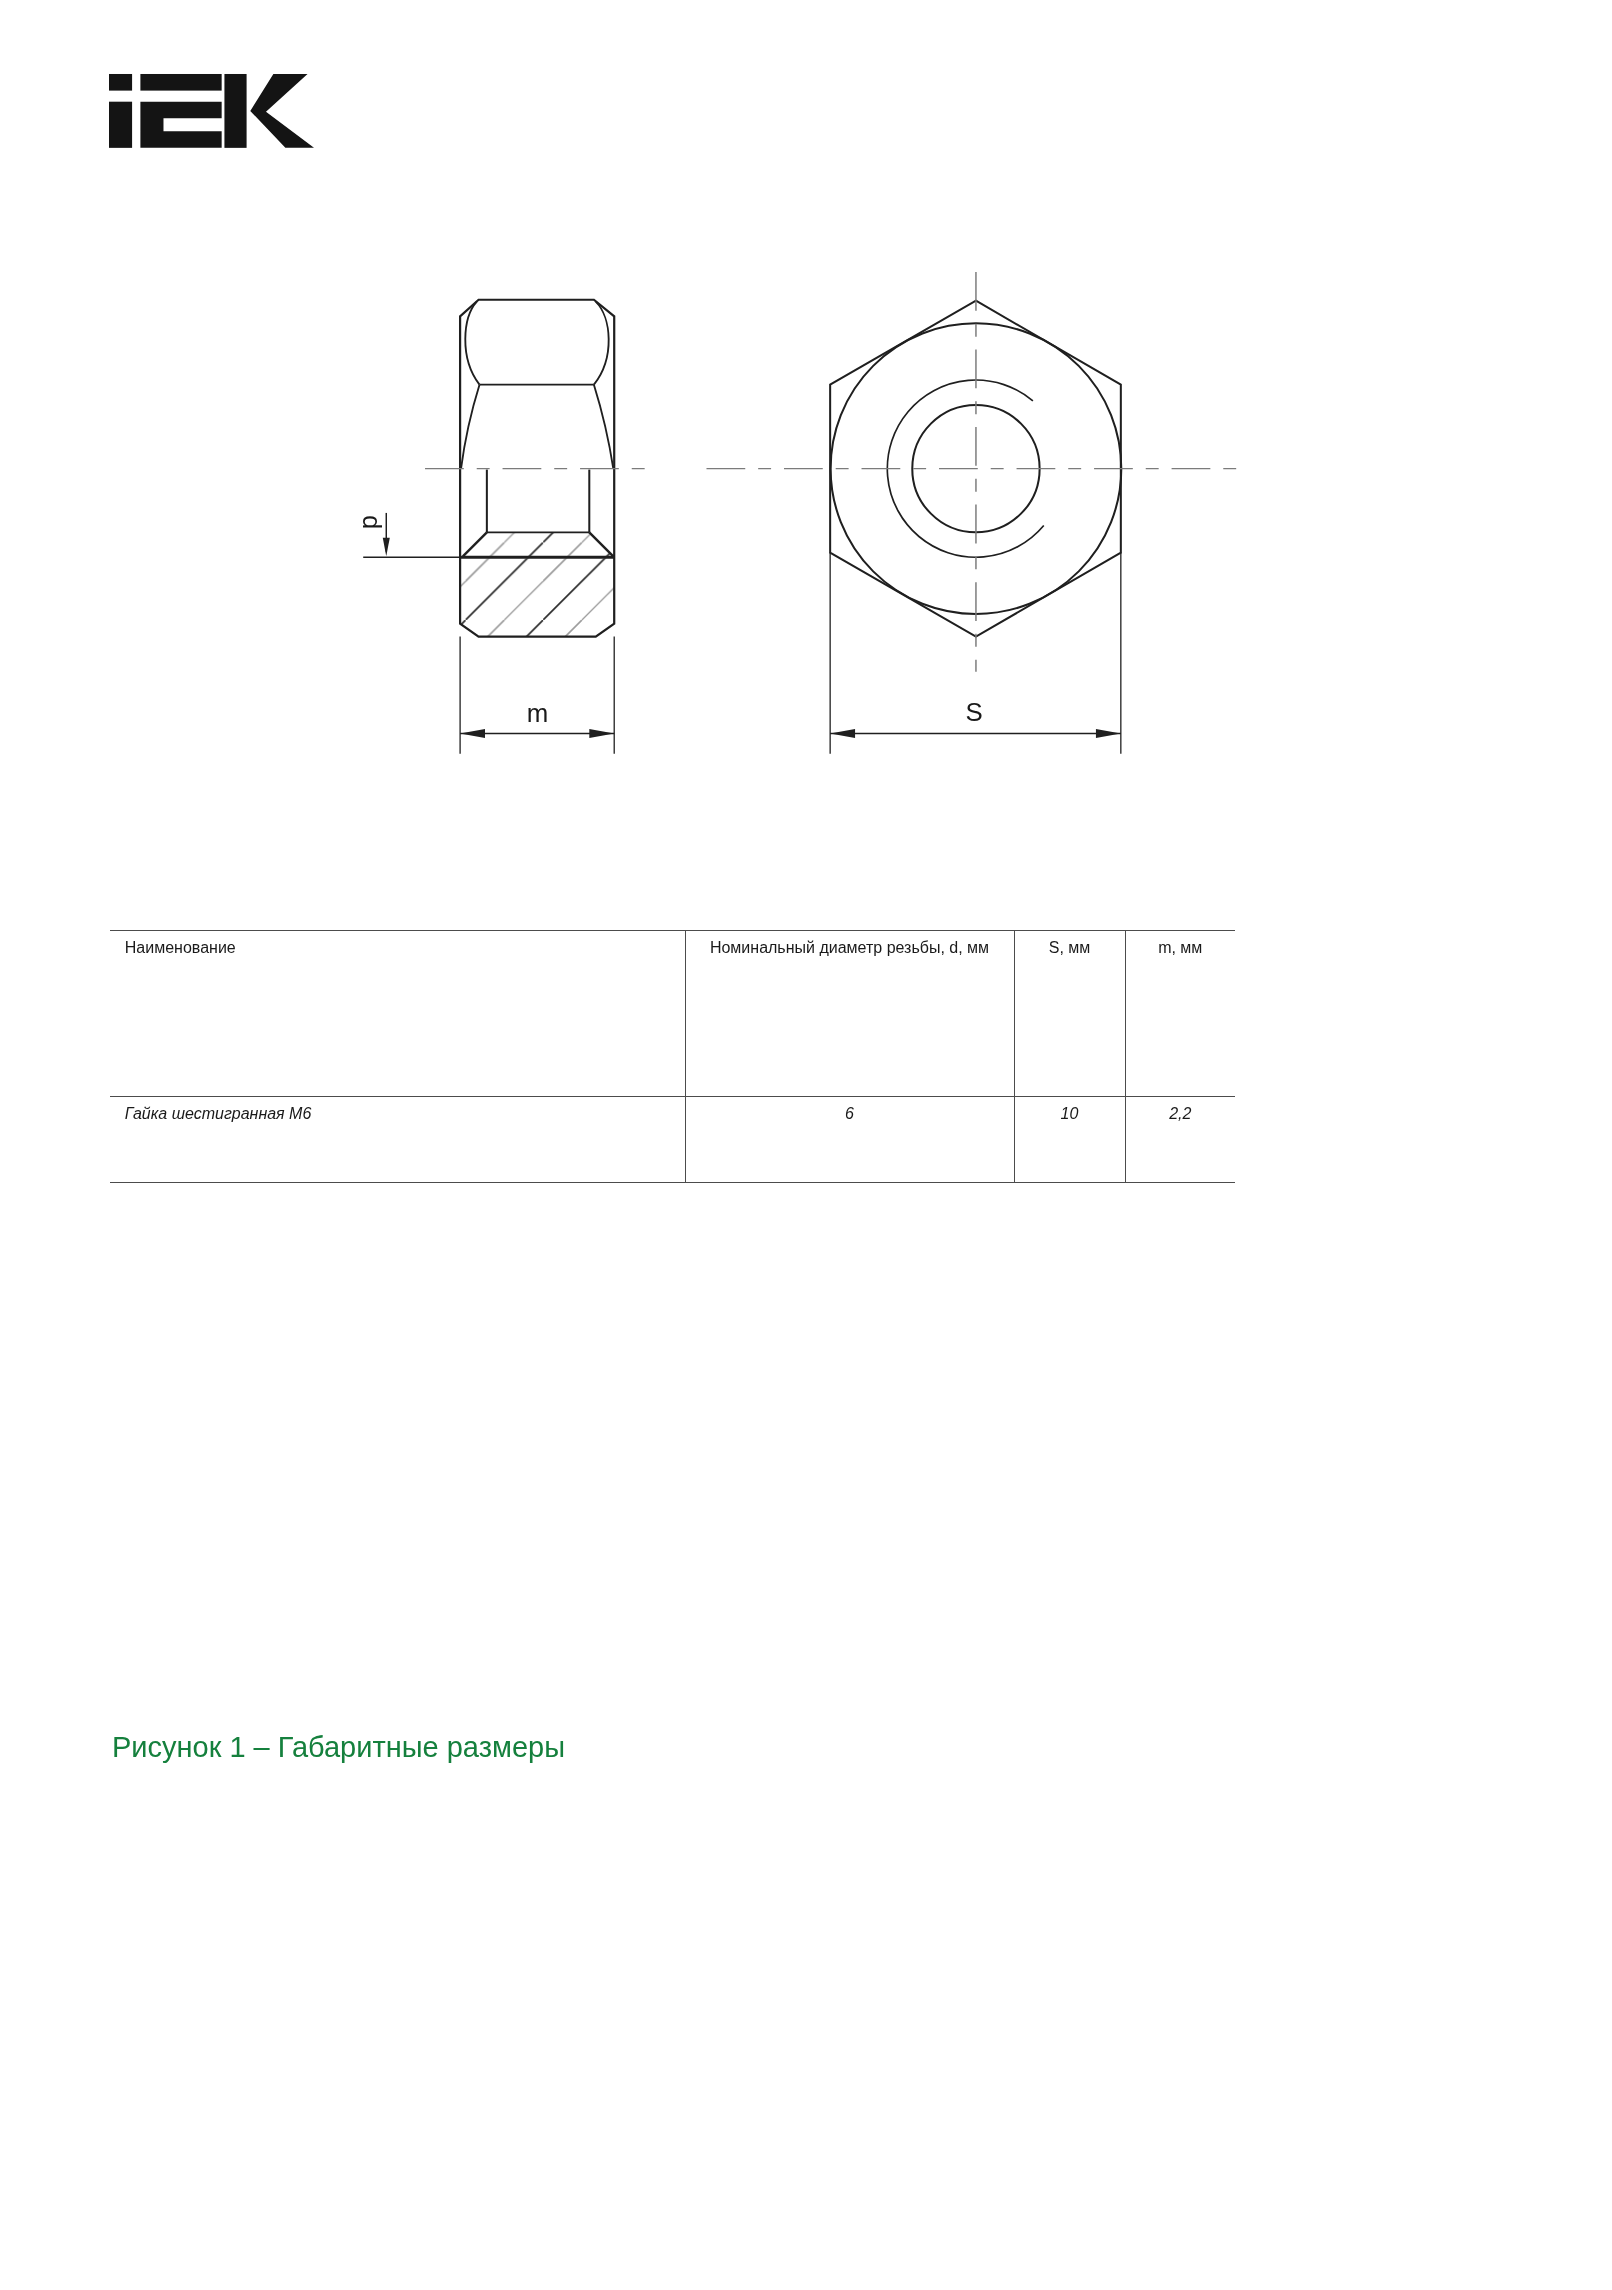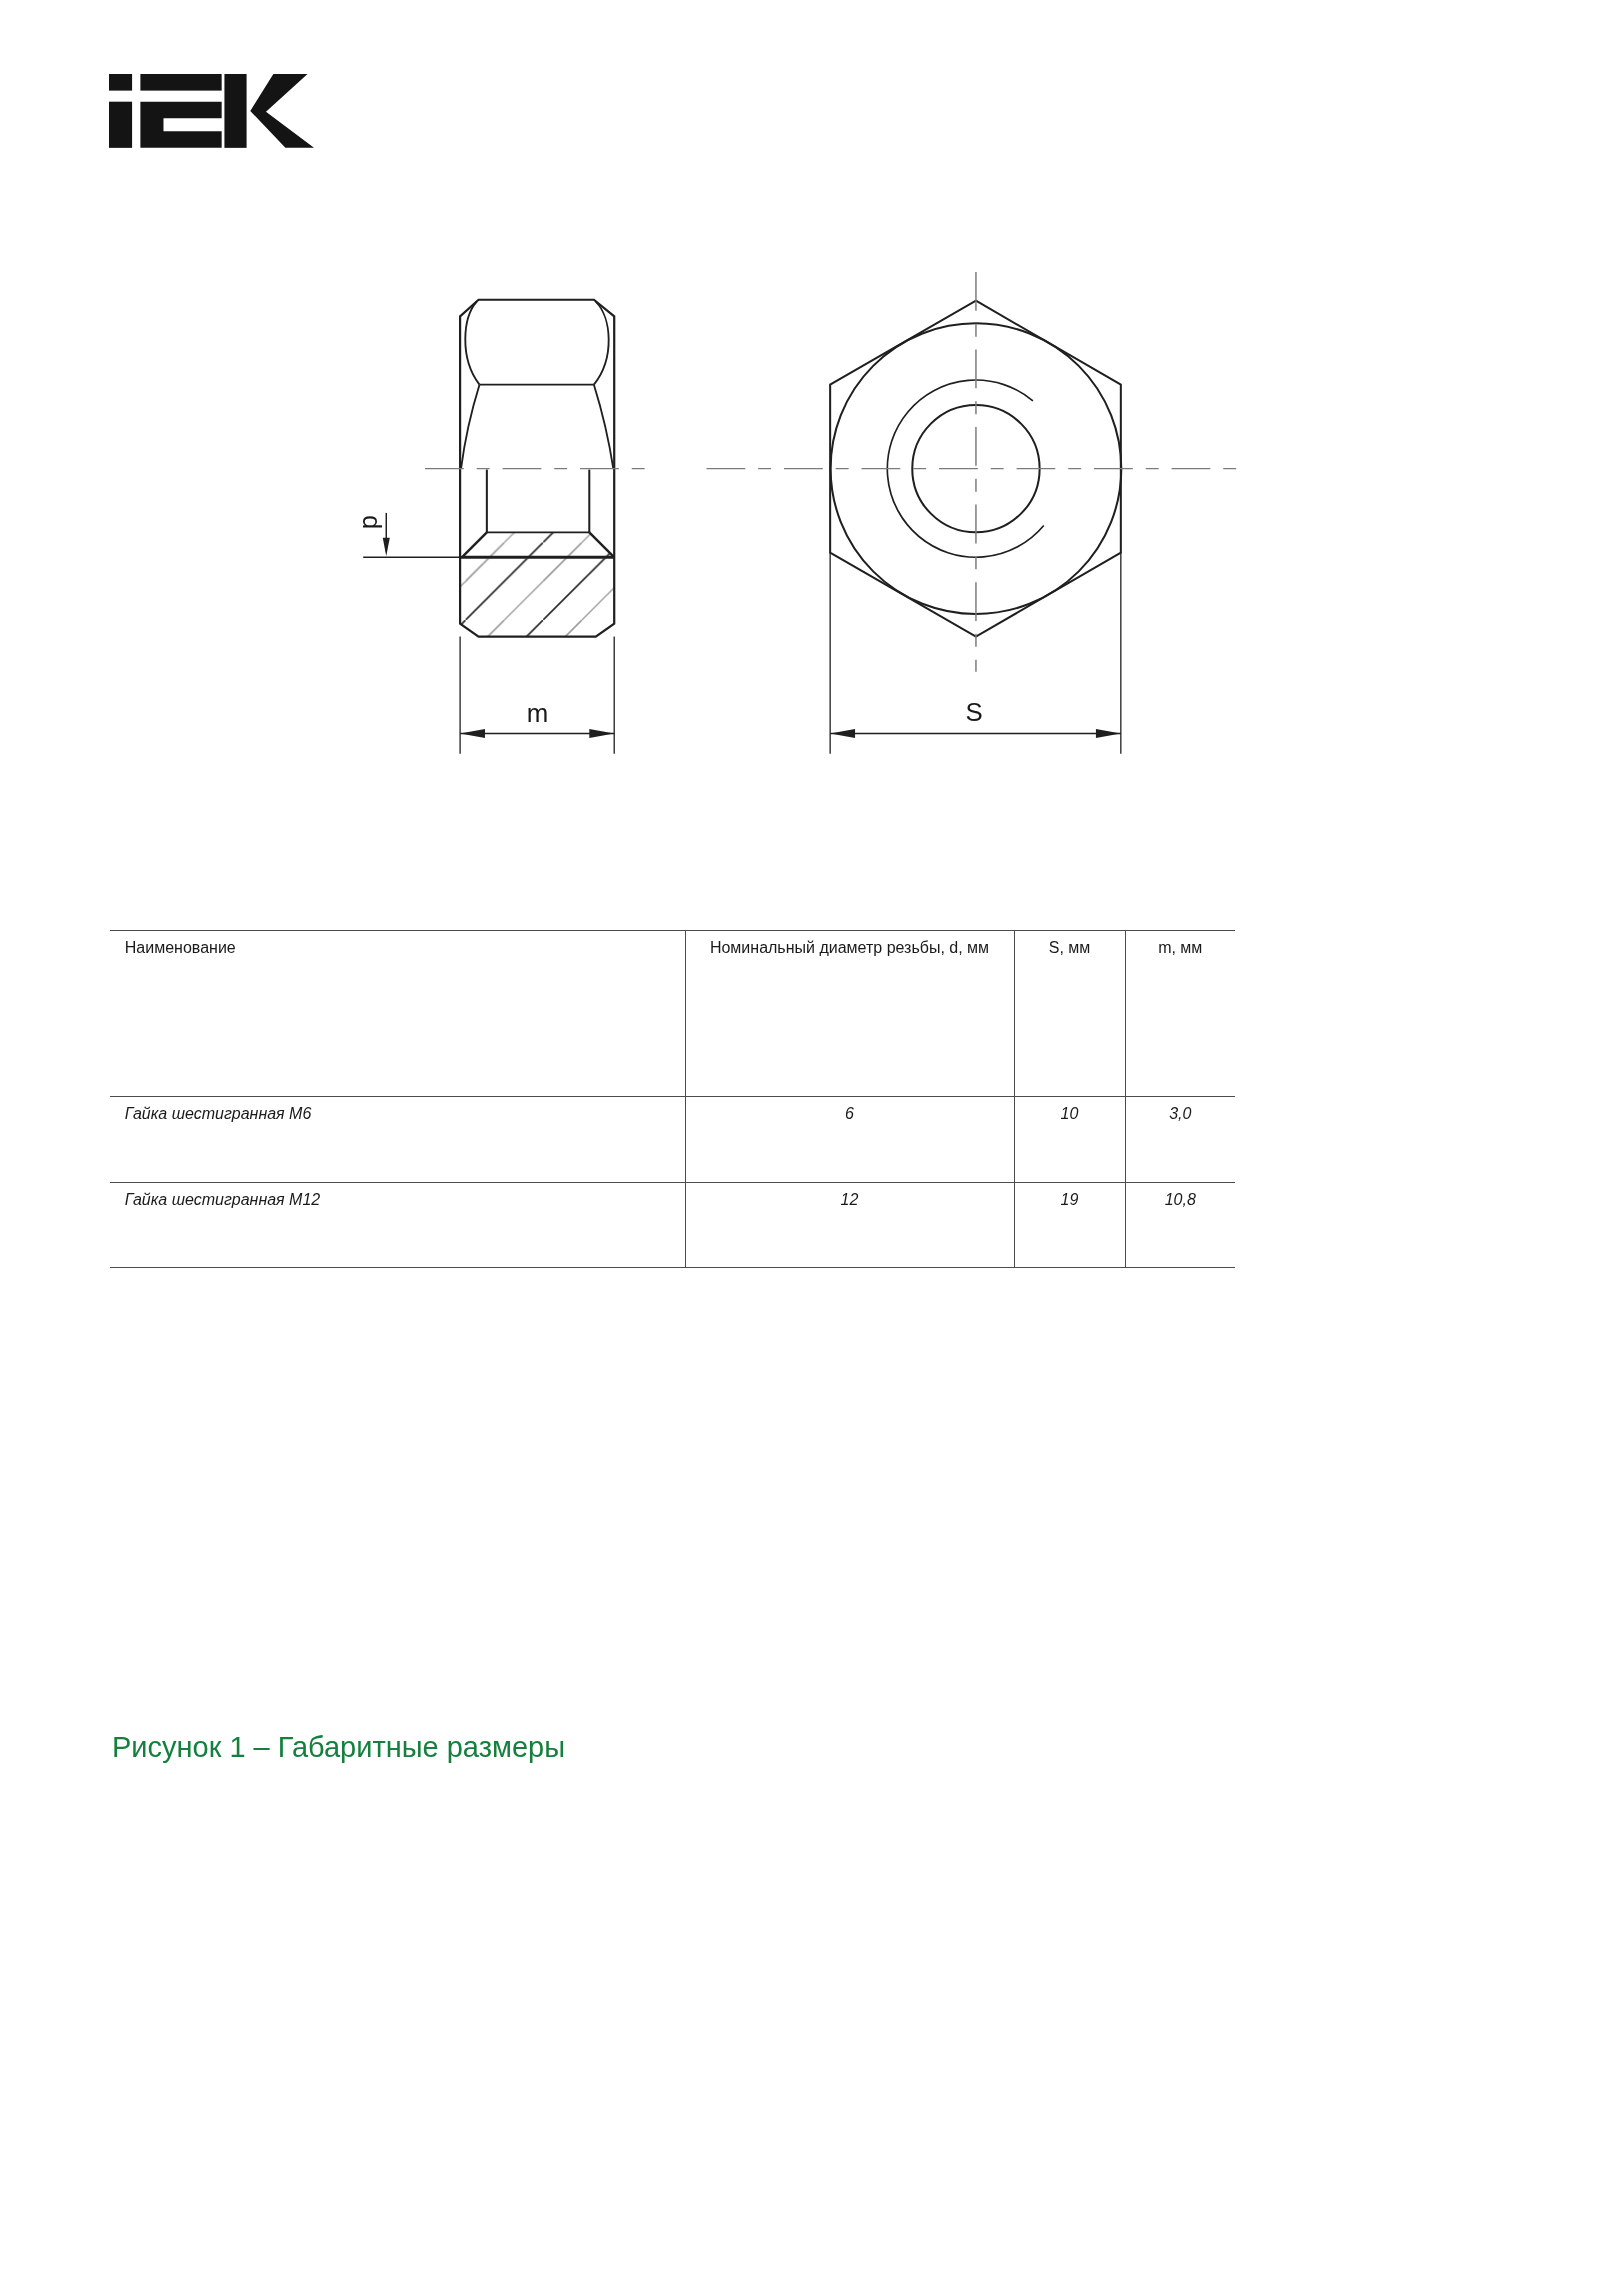--- a/index.html
+++ b/index.html
@@ -131,27 +131,21 @@
         <th>Номинальный диаметр резьбы, d, мм</th>
         <th>S, мм</th>
         <th>m, мм</th>
       </tr>
     </thead>
     <tbody>
       <tr>
         <td>Гайка шестигранная М6</td>
         <td>6</td>
         <td>10</td>
-        <td>3,0</td>
-      </tr>
-      <tr>
-        <td>Гайка шестигранная М12</td>
-        <td>12</td>
-        <td>19</td>
-        <td>10,8</td>
+        <td>2,2</td>
       </tr>
     </tbody>
   </table>
 
   <div class="figure-caption">Рисунок 1 – Габаритные размеры</div>
 
 </div>
 
 
 </body></html>

